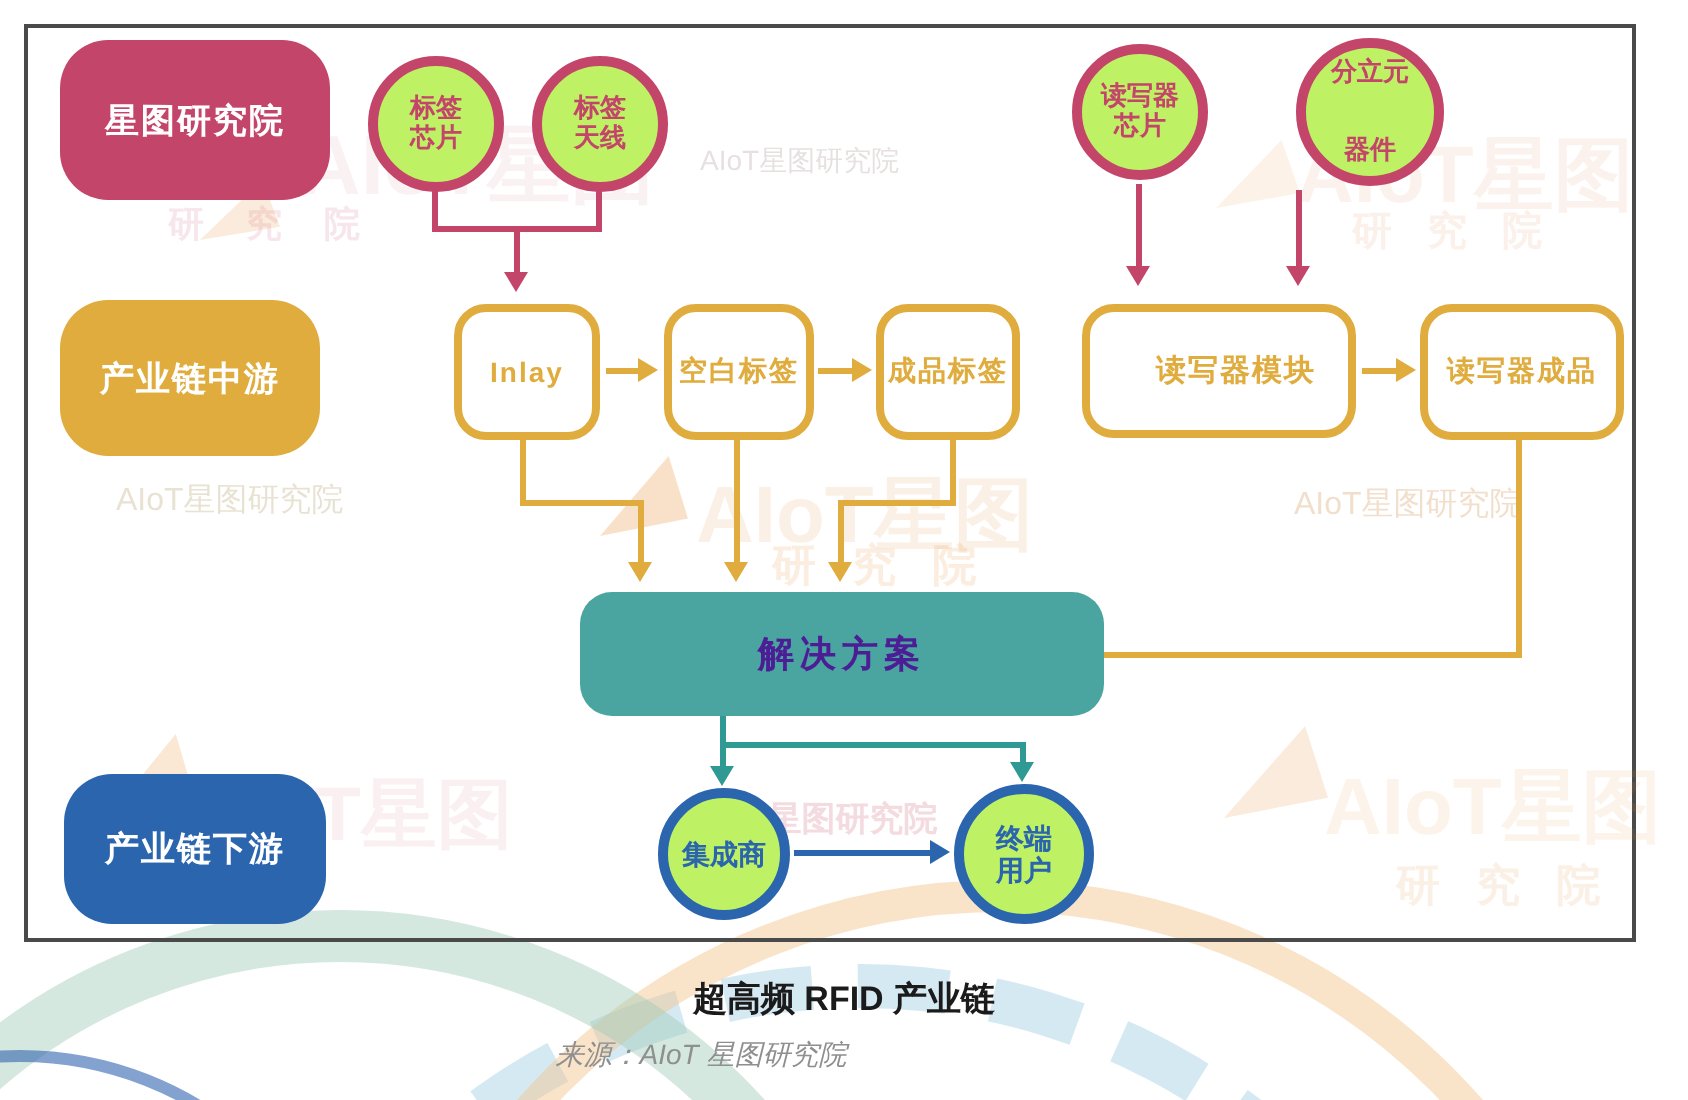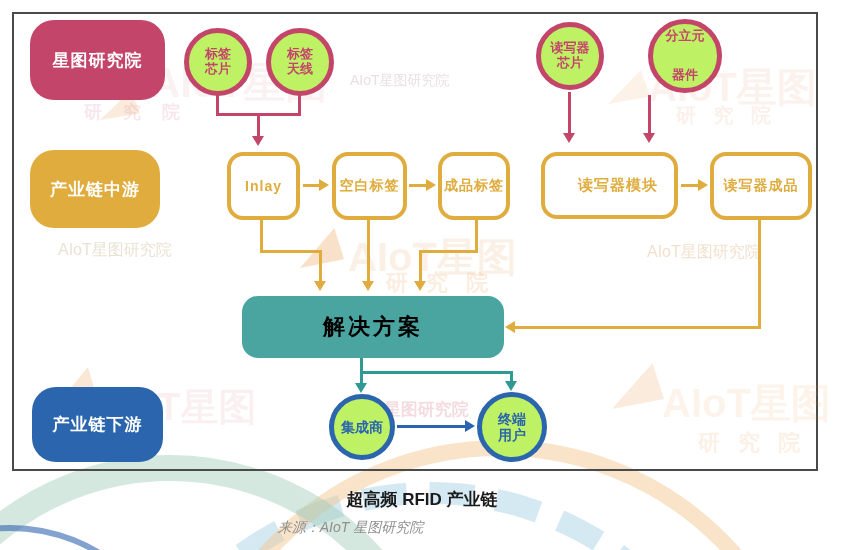--- a/index.html
+++ b/index.html
@@ -43,22 +43,22 @@
   }
   .circle.red{border:5px solid var(--crimson);color:var(--crimson);font-size:13px;}
   .circle.blue{border:5px solid var(--blue);color:var(--blue);font-size:14px;}
   .goldbox{
     position:absolute;z-index:2;background:#fff;border:4px solid var(--gold);border-radius:16px;
     display:flex;align-items:center;justify-content:center;color:var(--gold);
     font-size:14px;font-weight:600;letter-spacing:1px;
   }
   .solution{
     position:absolute;z-index:2;background:var(--teal);border-radius:16px;
-    display:flex;align-items:center;justify-content:center;color:#000000;
-    font-size:22px;font-weight:600;letter-spacing:3px;
+    display:flex;align-items:center;justify-content:center;color:#4c1d95;
+    font-size:18px;font-weight:600;letter-spacing:3px;margin-left:48px;
   }
   
   .seg{position:absolute;z-index:2;}
   .c-crimson{background:var(--crimson);}
   .c-gold{background:var(--gold);}
   .c-teal{background:var(--teal-arrow);}
   .c-blue{background:var(--blue);}
   .ah{position:absolute;z-index:2;width:0;height:0;}
   .ah-down{border-left:6px solid transparent;border-right:6px solid transparent;border-top:10px solid #000;}
   .ah-right{border-top:6px solid transparent;border-bottom:6px solid transparent;border-left:10px solid #000;}

